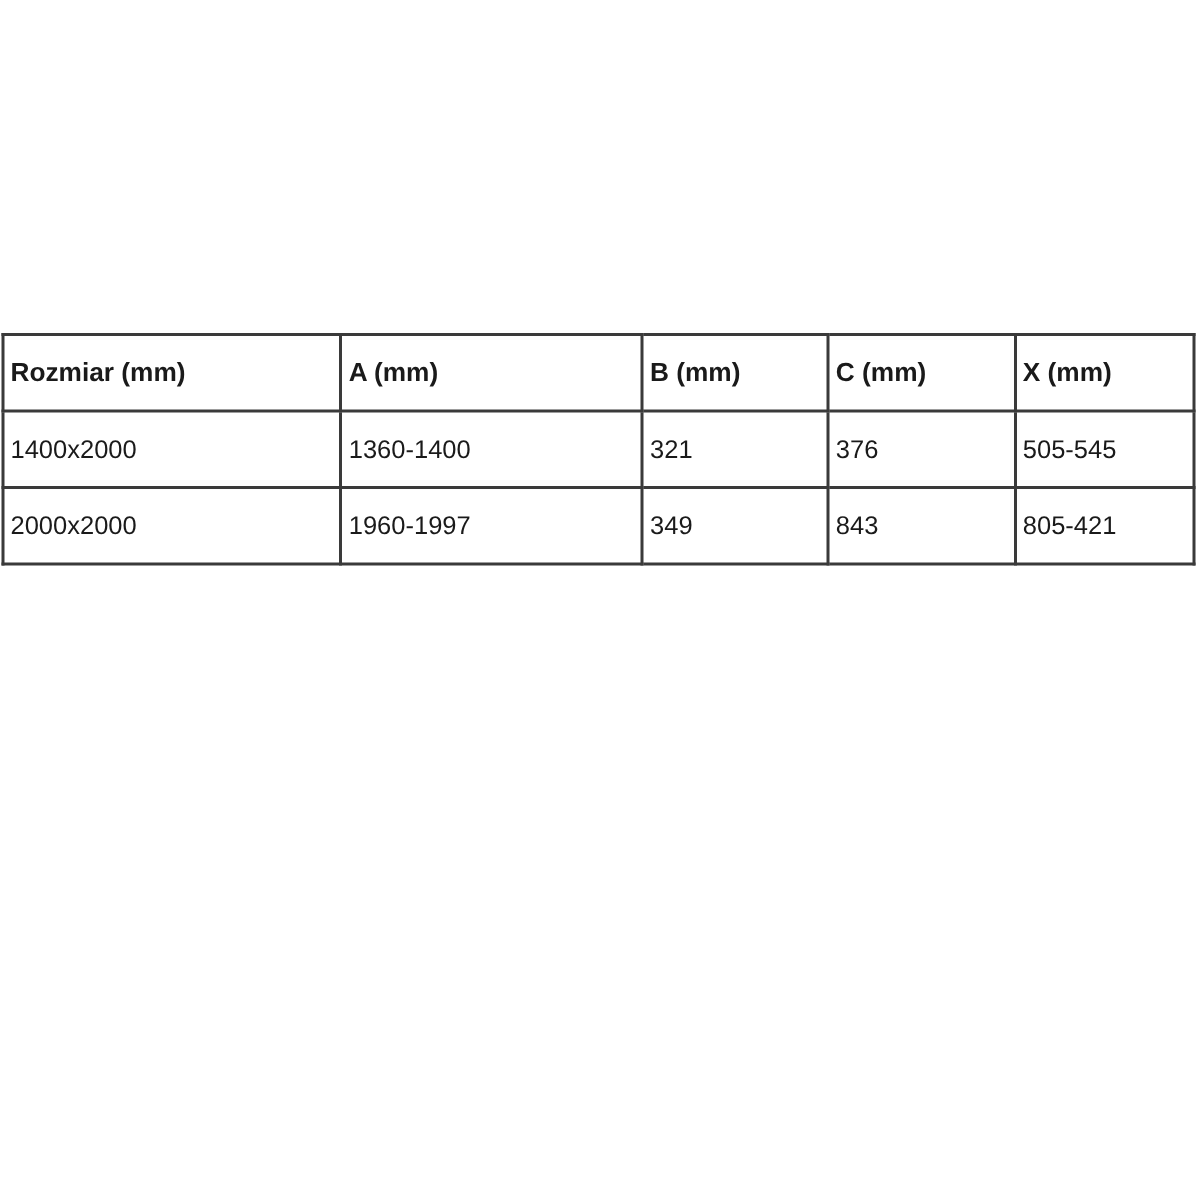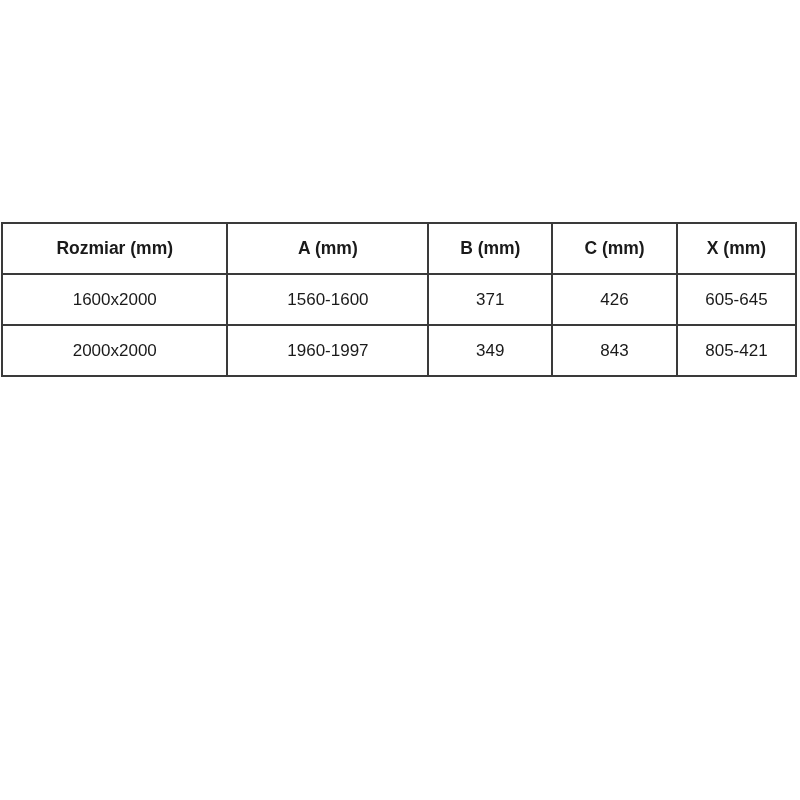--- a/index.html
+++ b/index.html
@@ -23,21 +23,21 @@
     top: 222px;
     width: 796px;
     border-collapse: collapse;
     table-layout: fixed;
     color: #1a1a1a;
   }
   table.spec-table th,
   table.spec-table td {
     border: 2px solid #3a3a3a;
     height: 49px;
-    text-align: center;
+    text-align: left;
     vertical-align: middle;
     font-size: 17px;
     padding: 0 4px;
     background: #ffffff;
   }
   table.spec-table th {
     font-weight: bold;
     font-size: 17.5px;
   }
   table.spec-table td {
@@ -60,25 +60,25 @@
       <tr>
           <th>Rozmiar (mm)</th>
           <th>A (mm)</th>
           <th>B (mm)</th>
           <th>C (mm)</th>
           <th>X (mm)</th>
         </tr>
     </thead>
     <tbody>
         <tr>
-          <td>1600x2000</td>
-          <td>1560-1600</td>
-          <td>371</td>
-          <td>426</td>
-          <td>605-645</td>
+          <td>1400x2000</td>
+          <td>1360-1400</td>
+          <td>321</td>
+          <td>376</td>
+          <td>505-545</td>
         </tr>
         <tr>
           <td>2000x2000</td>
           <td>1960-1997</td>
           <td>349</td>
           <td>843</td>
           <td>805-421</td>
         </tr>
       </tbody>
   </table>

